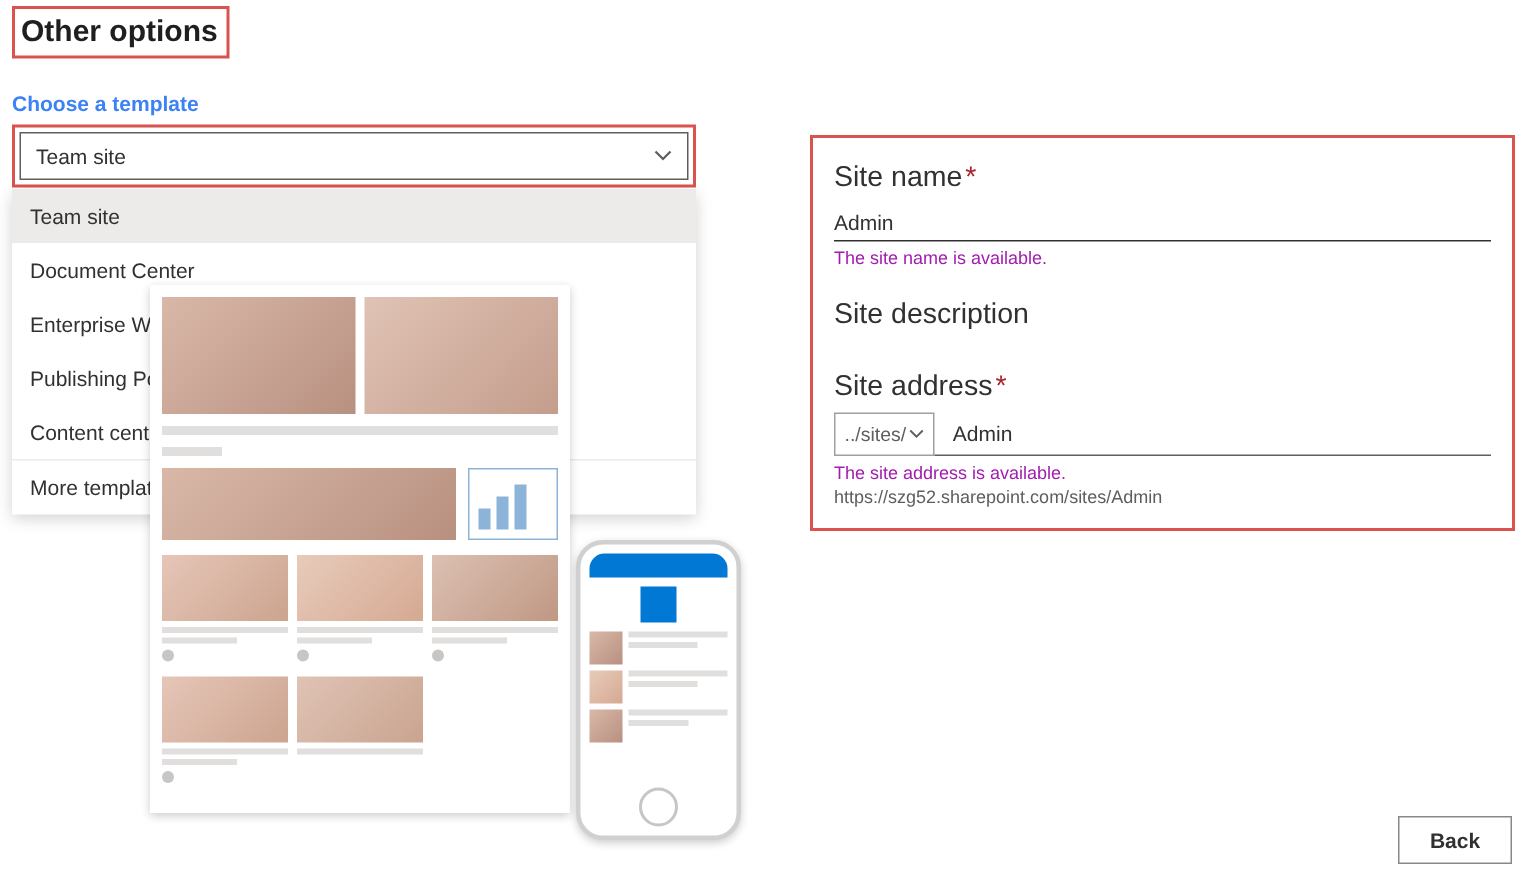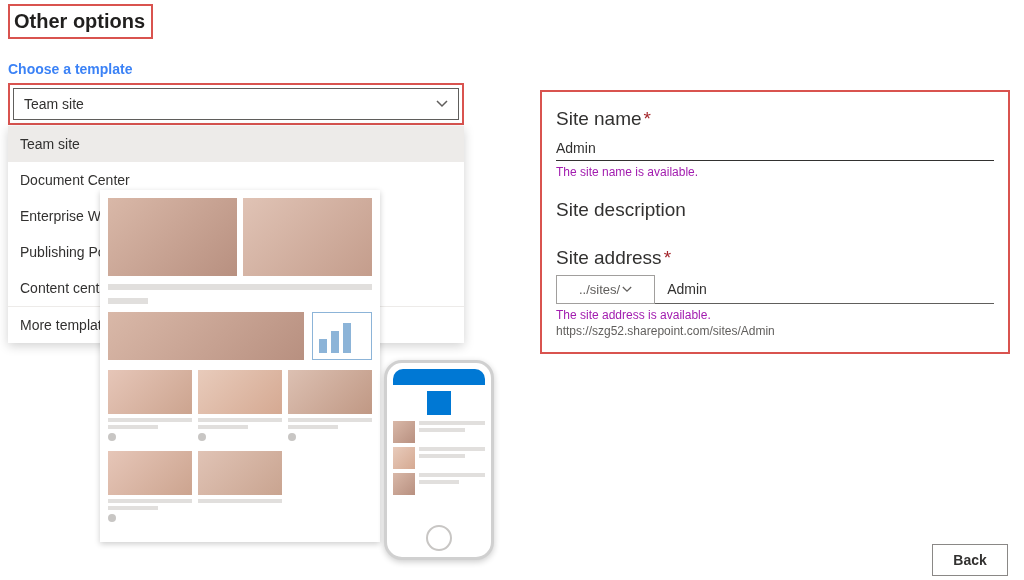--- a/index.html
+++ b/index.html
@@ -233,21 +233,21 @@
       color: #605e5c;
       margin-top: 2px;
     }
     .addr-row {
       display: flex;
       align-items: stretch;
       margin-top: 2px;
     }
     .addr-prefix {
       border: 1px solid #a19f9d;
-      padding: 6px 22px;
+      padding: 6px 6px;
       display: flex;
       align-items: center;
       gap: 2px;
       font-size: 13px;
       color: #605e5c;
     }
     .addr-input-wrap {
       flex: 1;
       border-bottom: 1px solid #605e5c;
       display: flex;

